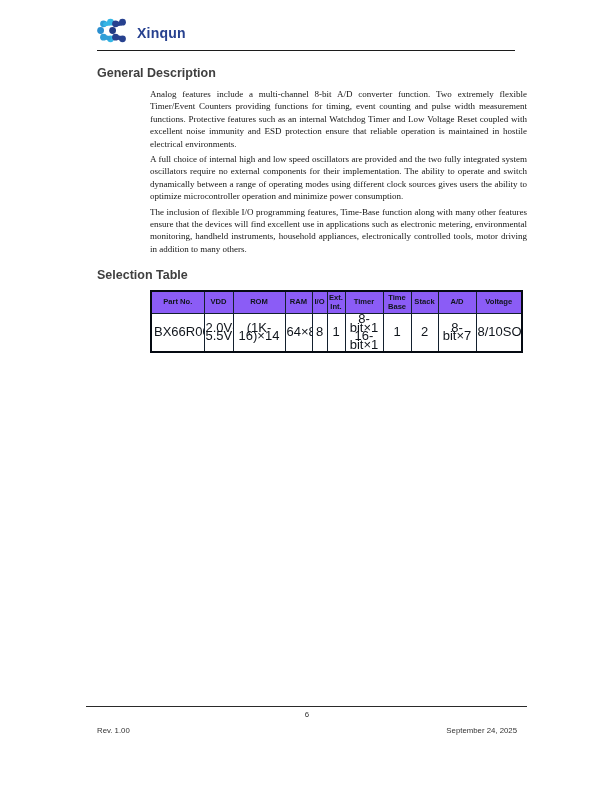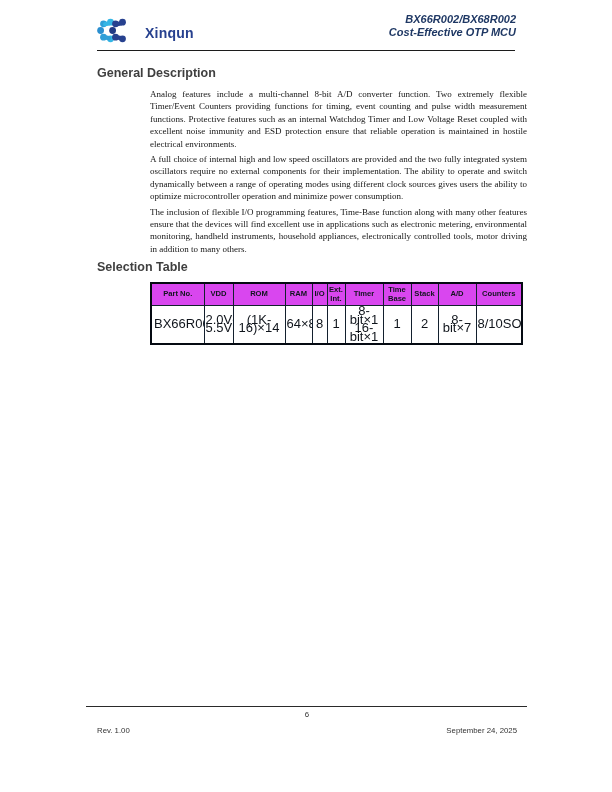--- a/index.html
+++ b/index.html
@@ -4,41 +4,41 @@
 <style>
   html,body { margin:0; padding:0; background:#ffffff; }
   .page {
     position:relative; width:612px; height:792px; margin:0 auto;
     background:#ffffff; overflow:hidden;
     font-family:"Liberation Sans", sans-serif;
   }
 
   
   .hdr { position:absolute; top:13px; left:97px; right:96px; display:flex; justify-content:space-between; align-items:flex-start; }
-  .brand { display:flex; align-items:center; gap:14px; padding-top:5px; }
+  .brand { display:flex; align-items:center; gap:6px; padding-top:5px; }
   .brand-name { font-size:14px; font-weight:bold; color:#27418f; letter-spacing:0.2px; }
   .doc-title { text-align:right; color:#1f3864; font-weight:bold; font-style:italic; font-size:11px; line-height:13px; }
   .hdr-rule { position:absolute; top:50px; left:97px; right:97px; border-top:1.6px solid #1c1c1c; }
 
   
   .content { position:absolute; top:66px; left:97px; right:85px; }
   .sec-heading { font-size:12.5px; font-weight:bold; color:#3f3f3f; margin:0 0 8px 0; }
   .sec-body { margin-left:53px; font-family:"Liberation Serif", serif; font-size:9px; color:#141414; text-align:justify; }
   .sec-body p { margin:0 0 3px 0; line-height:12.4px; }
-  .sec2 { margin-top:5px; }
+  .sec2 { margin-top:13px; }
 
   
   .sel-table-wrap { margin-left:53px; margin-top:6px; }
   table.sel { border-collapse:collapse; table-layout:fixed; width:371px; border:2px solid #050a12; }
   table.sel th, table.sel td {
     border:1px solid #13202e; text-align:center; vertical-align:middle;
     font-size:13px; line-height:8.6px; padding:1px 1px; overflow:hidden;
     color:#10151c;
   }
-  table.sel th { background:#d946ef; font-weight:bold; height:19px; font-size:7.6px; }
+  table.sel th { background:#8b5cf6; font-weight:bold; height:19px; font-size:7.6px; }
   table.sel td { height:22px; background:#ffffff; }
   table.sel td.col-part { text-align:left; padding-left:2px; }
 
   
   .ftr-rule { position:absolute; top:706px; left:86px; right:85px; border-top:1px solid #2a2a2a; }
   .ftr { position:absolute; top:710px; left:97px; right:95px; display:flex; justify-content:space-between; font-size:7.8px; color:#333333; }
   .ftr .ctr { position:absolute; left:0; right:0; text-align:center; }
   .ftr .rev, .ftr .date { position:relative; z-index:1; background:transparent;margin-top:16px; }
 </style>
 </head>
@@ -66,24 +66,20 @@
             <circle cx="18.5" cy="5.8" r="3.4"></circle>
             <circle cx="15.6" cy="12.5" r="3.4" fill="#203a85"></circle>
             <circle cx="18.5" cy="19.2" r="3.4"></circle>
             <circle cx="25.5" cy="20.8" r="3.4"></circle>
             <rect x="18" y="3.5" width="8" height="4.5" rx="2.2" transform="rotate(-12 22 5.7)"></rect>
             <rect x="18" y="17.5" width="8" height="4.5" rx="2.2" transform="rotate(12 22 19.7)"></rect>
           </g>
         </svg>
       </span>
       <span class="brand-name">Xinqun</span>
-    </div>
-    <div class="doc-title">
-      <div>BX66R002/BX68R002</div>
-      <div>Cost-Effective OTP MCU</div>
     </div>
   </div>
   <div class="hdr-rule"></div>
 
   <div class="content">
 
     <div>
       <h2 class="sec-heading">General Description</h2>
       <div class="sec-body">
           <p>Analog features include a multi-channel 8-bit A/D converter function. Two extremely flexible Timer/Event Counters providing functions for timing, event counting and pulse width measurement functions. Protective features such as an internal Watchdog Timer and Low Voltage Reset coupled with excellent noise immunity and ESD protection ensure that reliable operation is maintained in hostile electrical environments.</p>
@@ -115,21 +111,21 @@
                 <th>Part No.</th>
                 <th>VDD</th>
                 <th>ROM</th>
                 <th>RAM</th>
                 <th>I/O</th>
                 <th>Ext.<br>Int.</th>
                 <th>Timer</th>
                 <th>Time<br>Base</th>
                 <th>Stack</th>
                 <th>A/D</th>
-                <th>Counters</th>
+                <th>Voltage</th>
               </tr>
             </thead>
           <tbody>
               <tr>
                 <td class="col-part">BX66R002</td>
                 <td>2.0V~<br>5.5V</td>
                 <td>(1K-16)×14</td>
                 <td>64×8</td>
                 <td>8</td>
                 <td>1</td>

